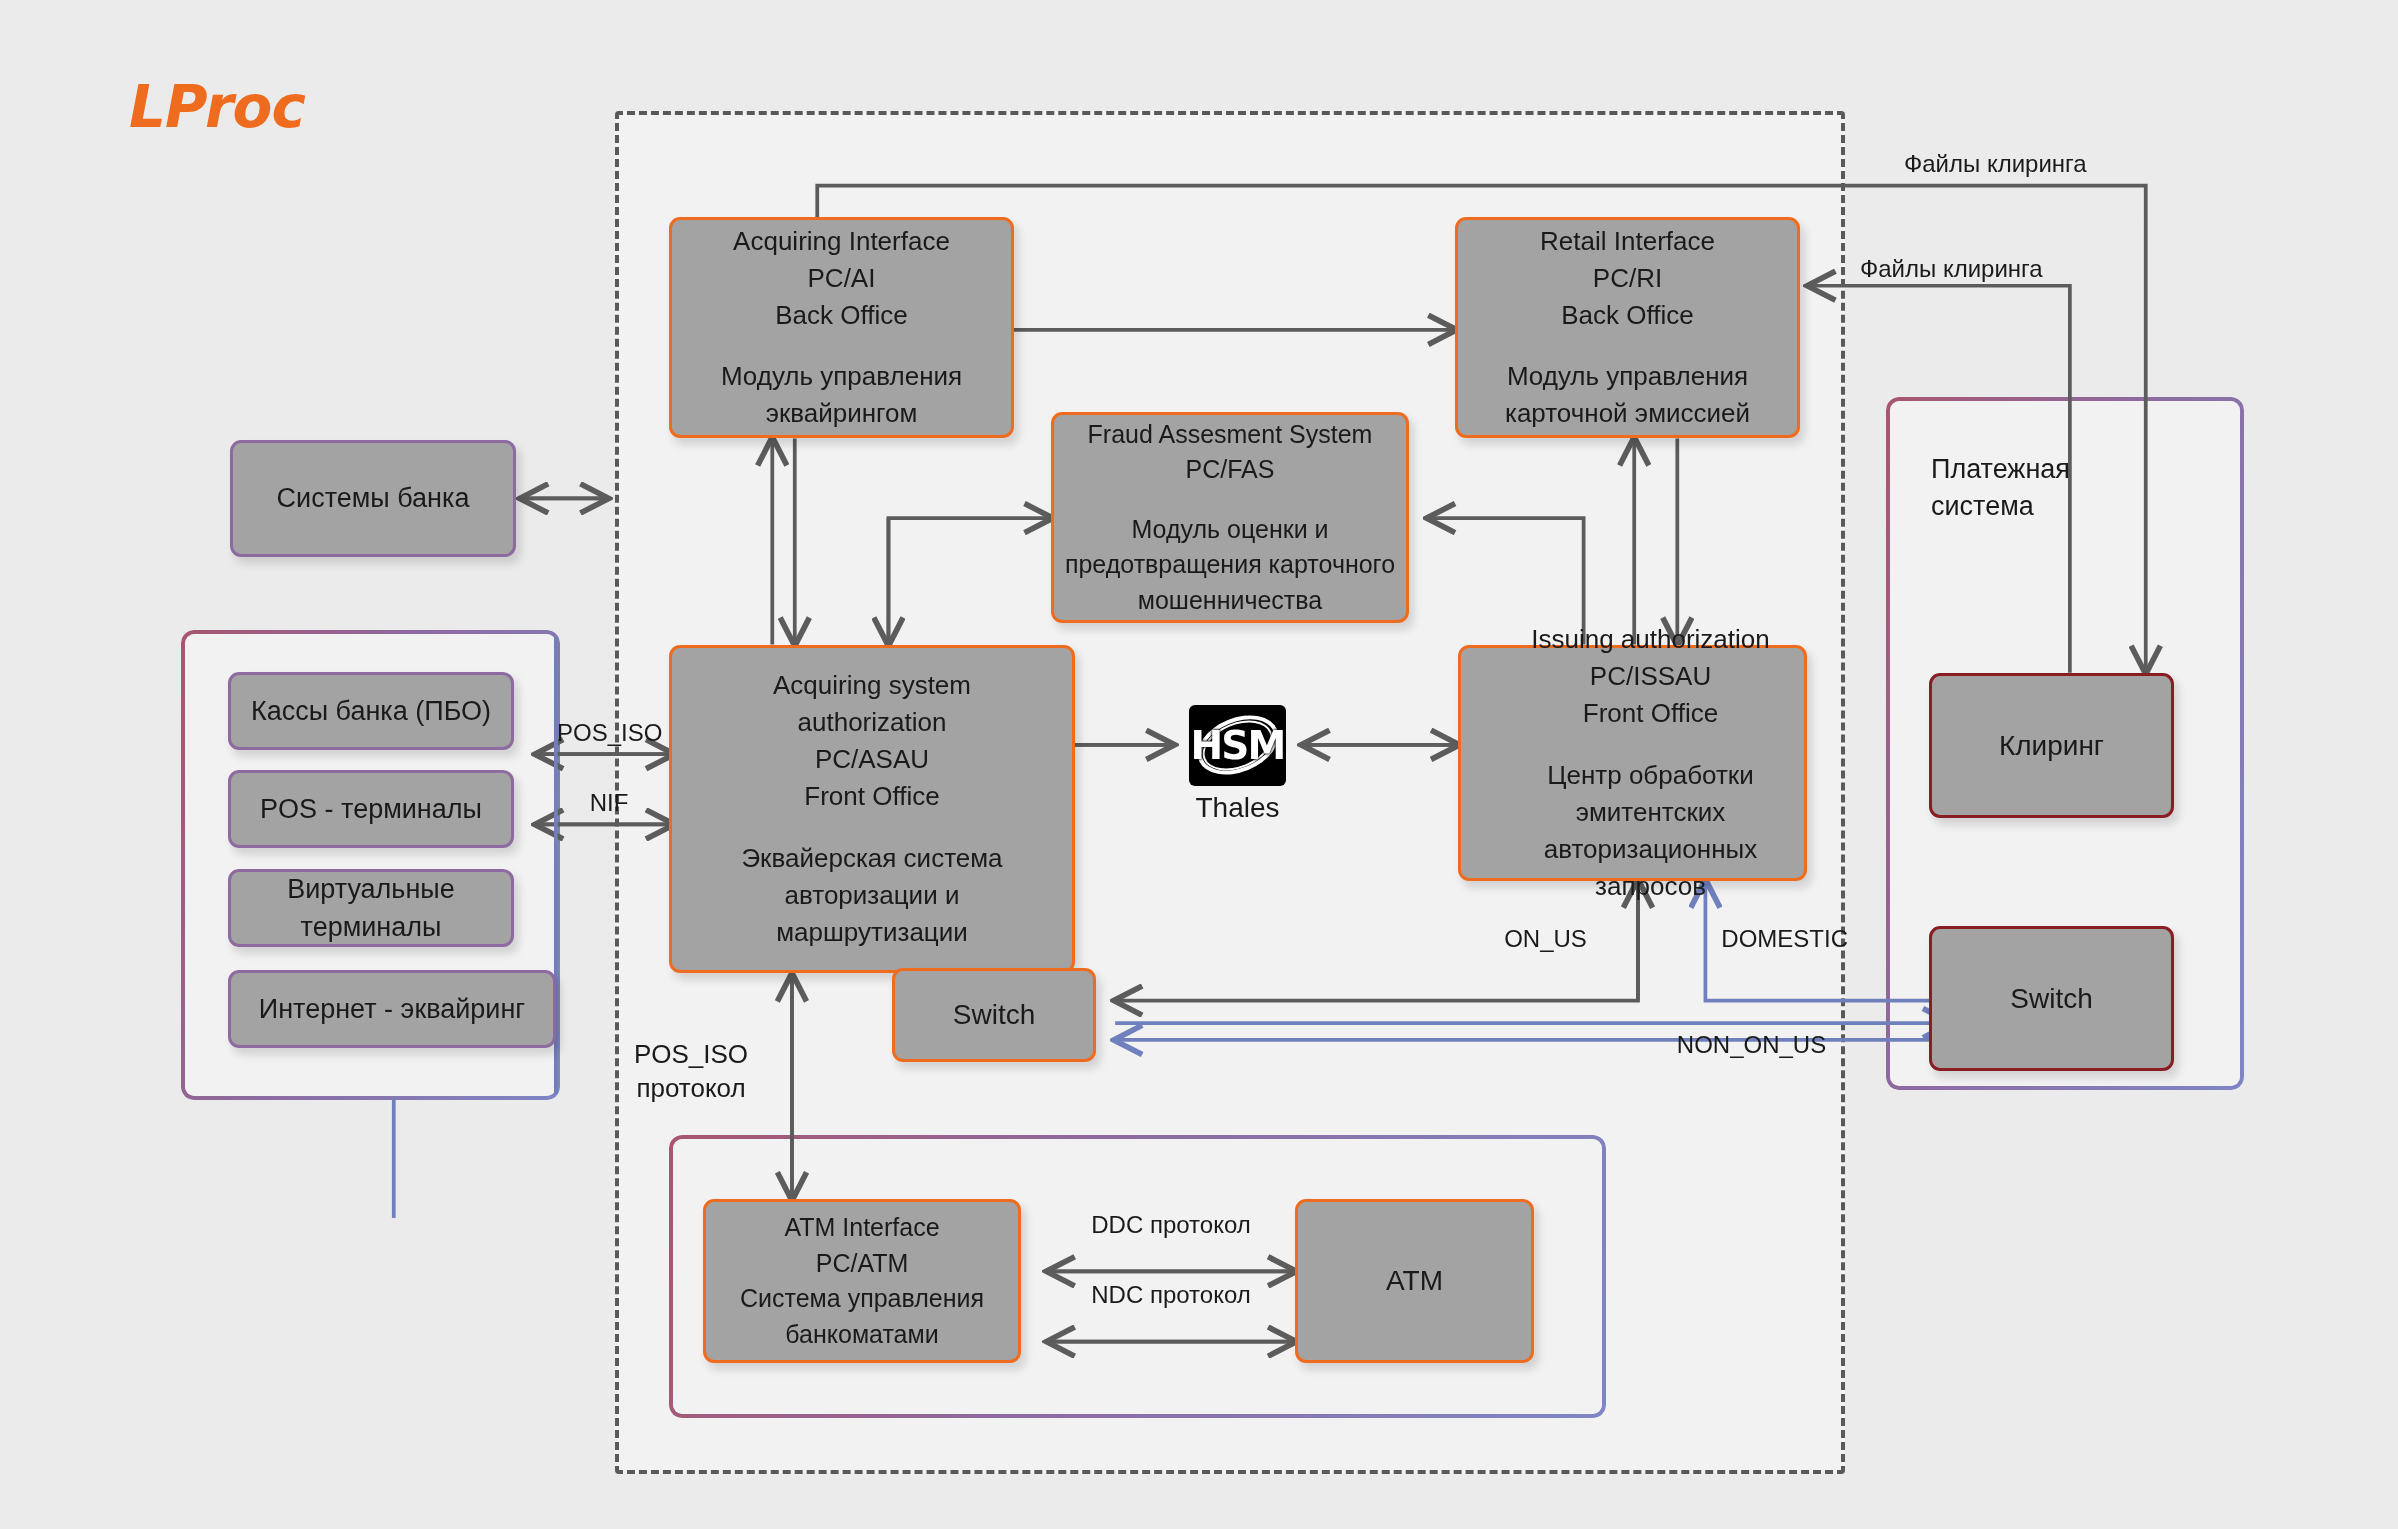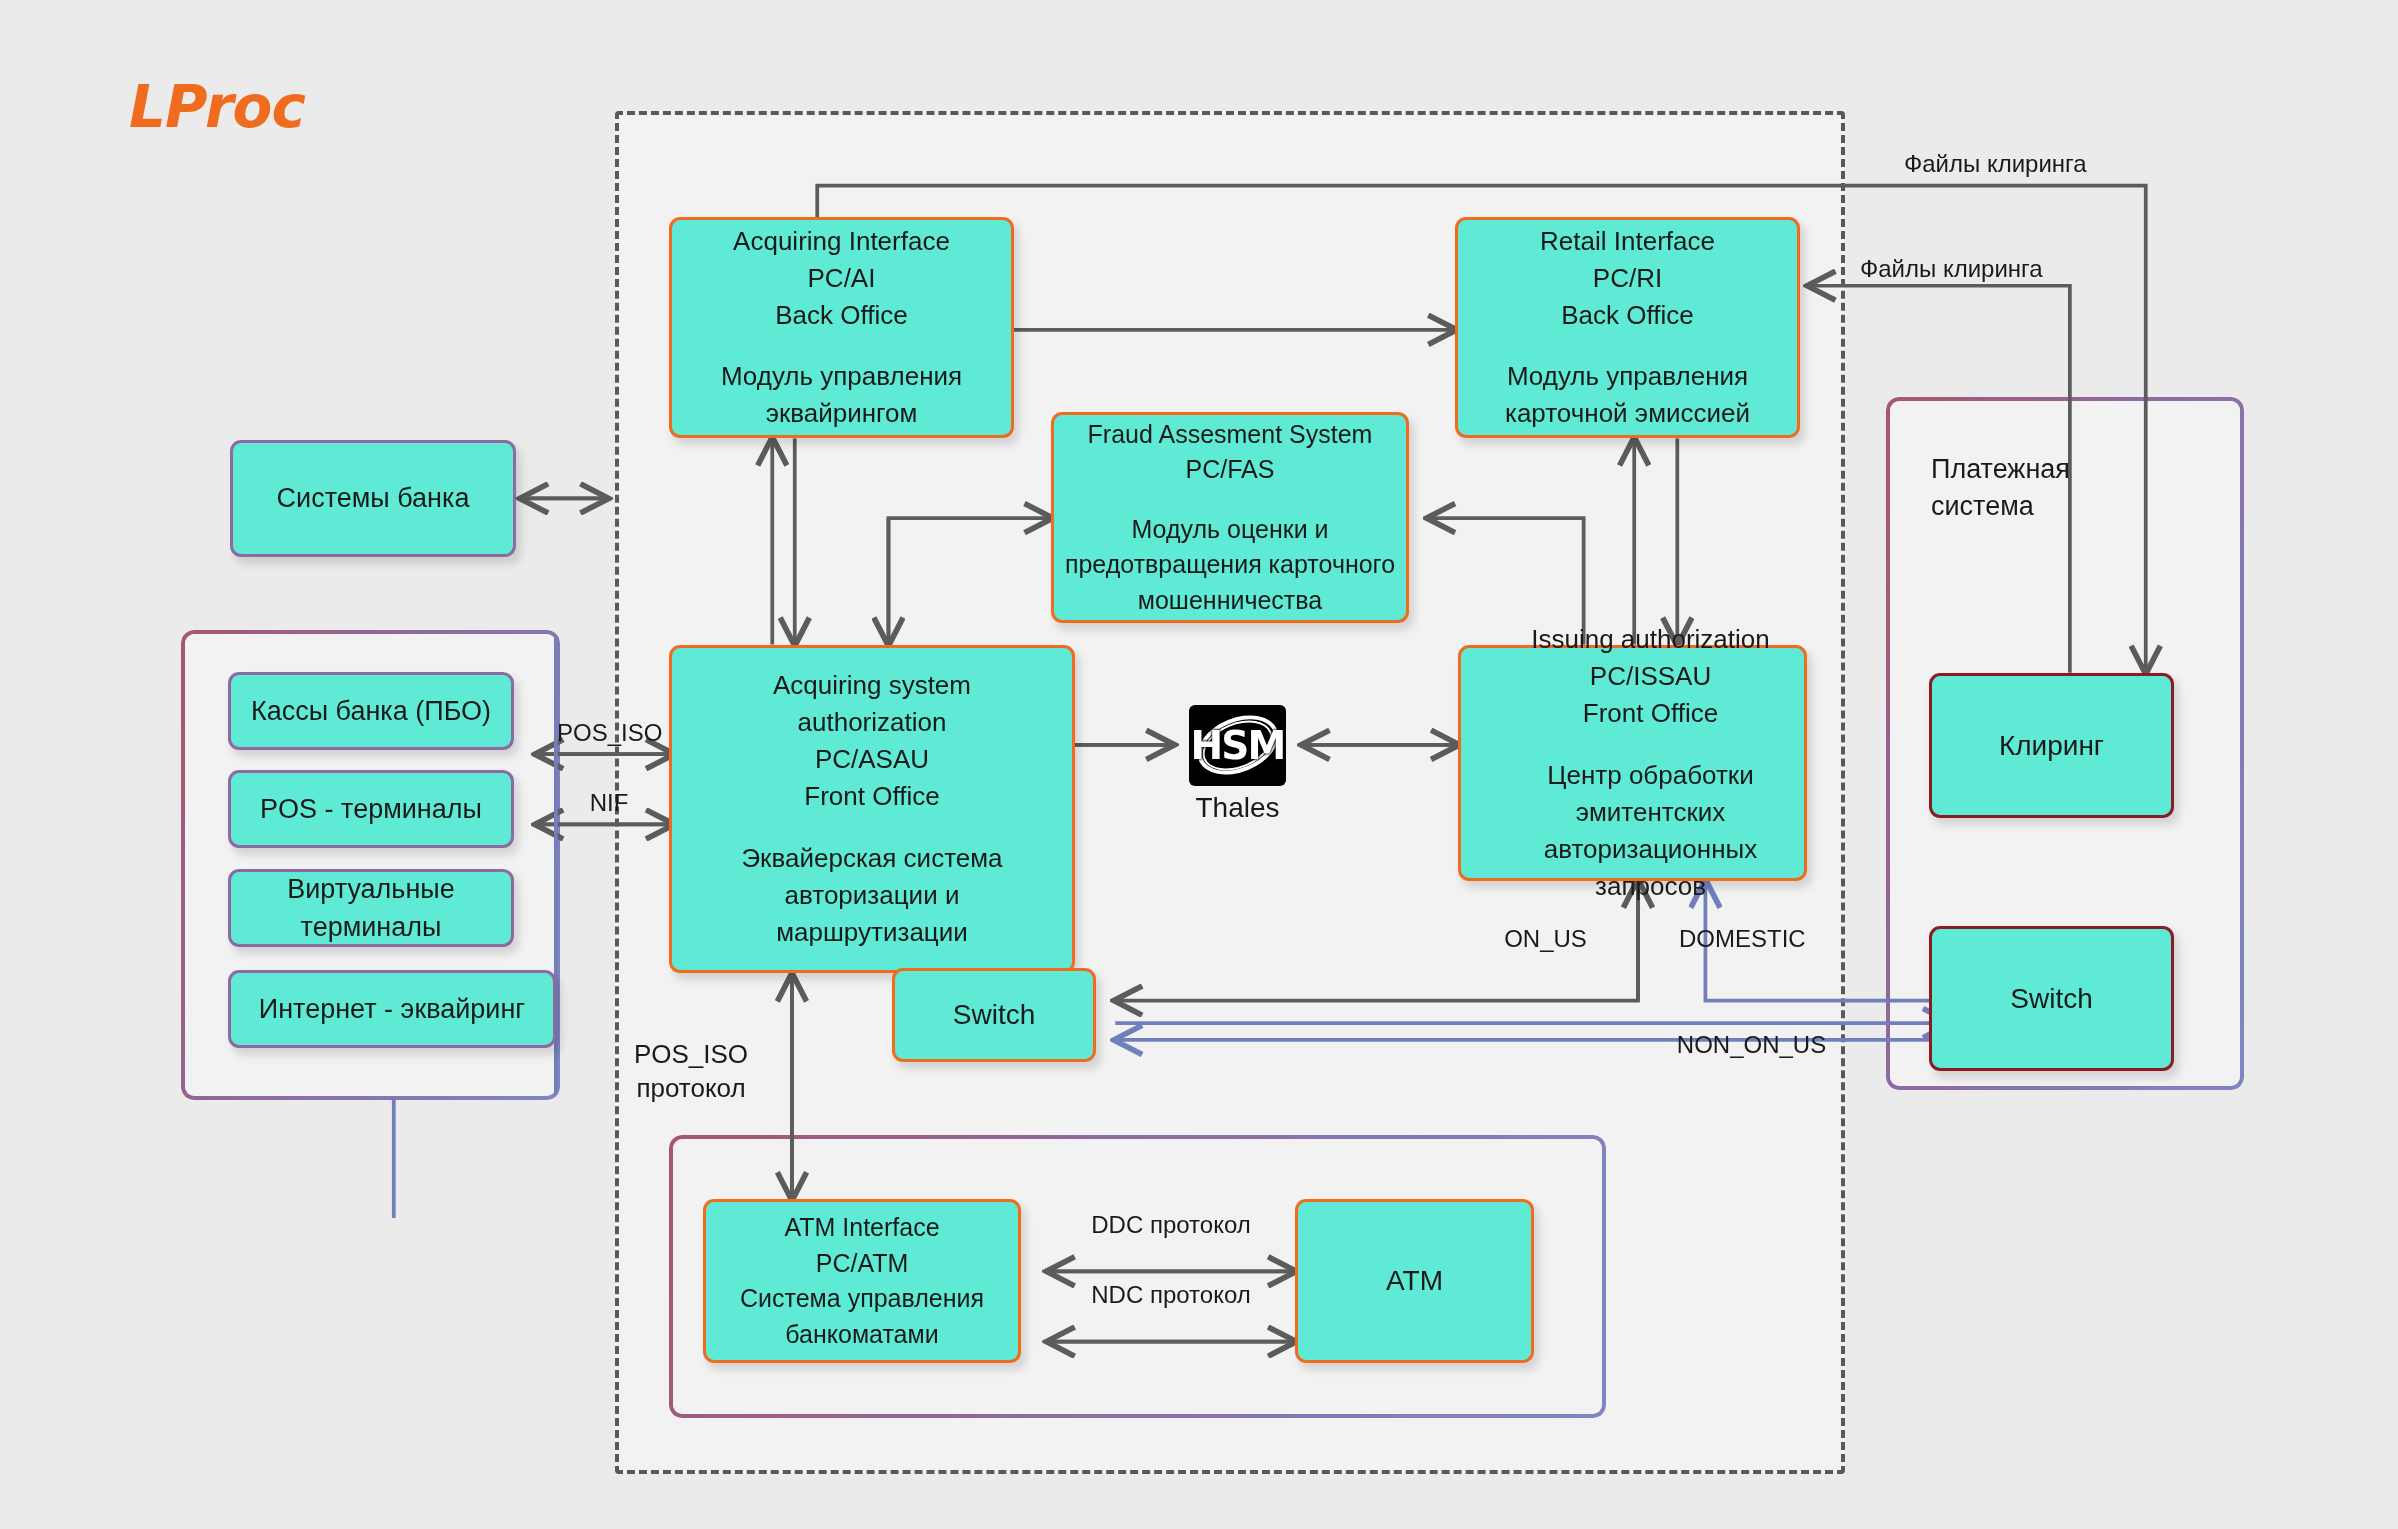--- a/index.html
+++ b/index.html
@@ -16,21 +16,21 @@
   #logo{
     position:absolute;left:129px;top:73px;
     font-size:58px;font-weight:bold;font-style:italic;
     color:#ef6c1f;letter-spacing:-0.9px;
     font-family:"DejaVu Sans","Liberation Sans",sans-serif;
   }
 
   
   .node{
     position:absolute;
-    background:#5eead4;
+    background:#a3a3a3;
     border-style:solid;
     border-radius:11.2px;
     box-sizing:border-box;
     display:flex;align-items:center;justify-content:center;
     text-align:center;
     color:#1a1a1a;
     box-shadow:4.7px 6.6px 8.4px rgba(0,0,0,.13);
     line-height:1.42;
   }
   .node .lines{padding:0 9.4px;width:100%;}
@@ -341,20 +341,20 @@
 
   <div class="elabel" style="left:557px;top:717px;width:103px;">POS_ISO</div>
   <div class="elabel" style="left:562px;top:787px;width:94px;">NIF</div>
   <div class="elabel" style="left:609px;top:1038px;width:164px;font-size:26px;">POS_ISO
 протокол</div>
 
   <div class="elabel" style="left:1904px;top:148px;width:272px;text-align:left;">Файлы клиринга</div>
   <div class="elabel" style="left:1860px;top:253px;width:272px;text-align:left;">Файлы клиринга</div>
 
   <div class="elabel" style="left:1480px;top:923px;width:131px;">ON_US</div>
-  <div class="elabel" style="left:1679px;top:923px;width:169px;text-align:left;">DOMESTIC</div>
+  <div class="elabel" style="left:1679px;top:923px;width:169px;text-align:right;">DOMESTIC</div>
   <div class="elabel" style="left:1658px;top:1029px;width:187px;">NON_ON_US</div>
 
   <div class="elabel" style="left:1068px;top:1209px;width:206px;">DDC протокол</div>
   <div class="elabel" style="left:1068px;top:1279px;width:206px;">NDC протокол</div>
 
 </div>
 
 
 </body></html>

